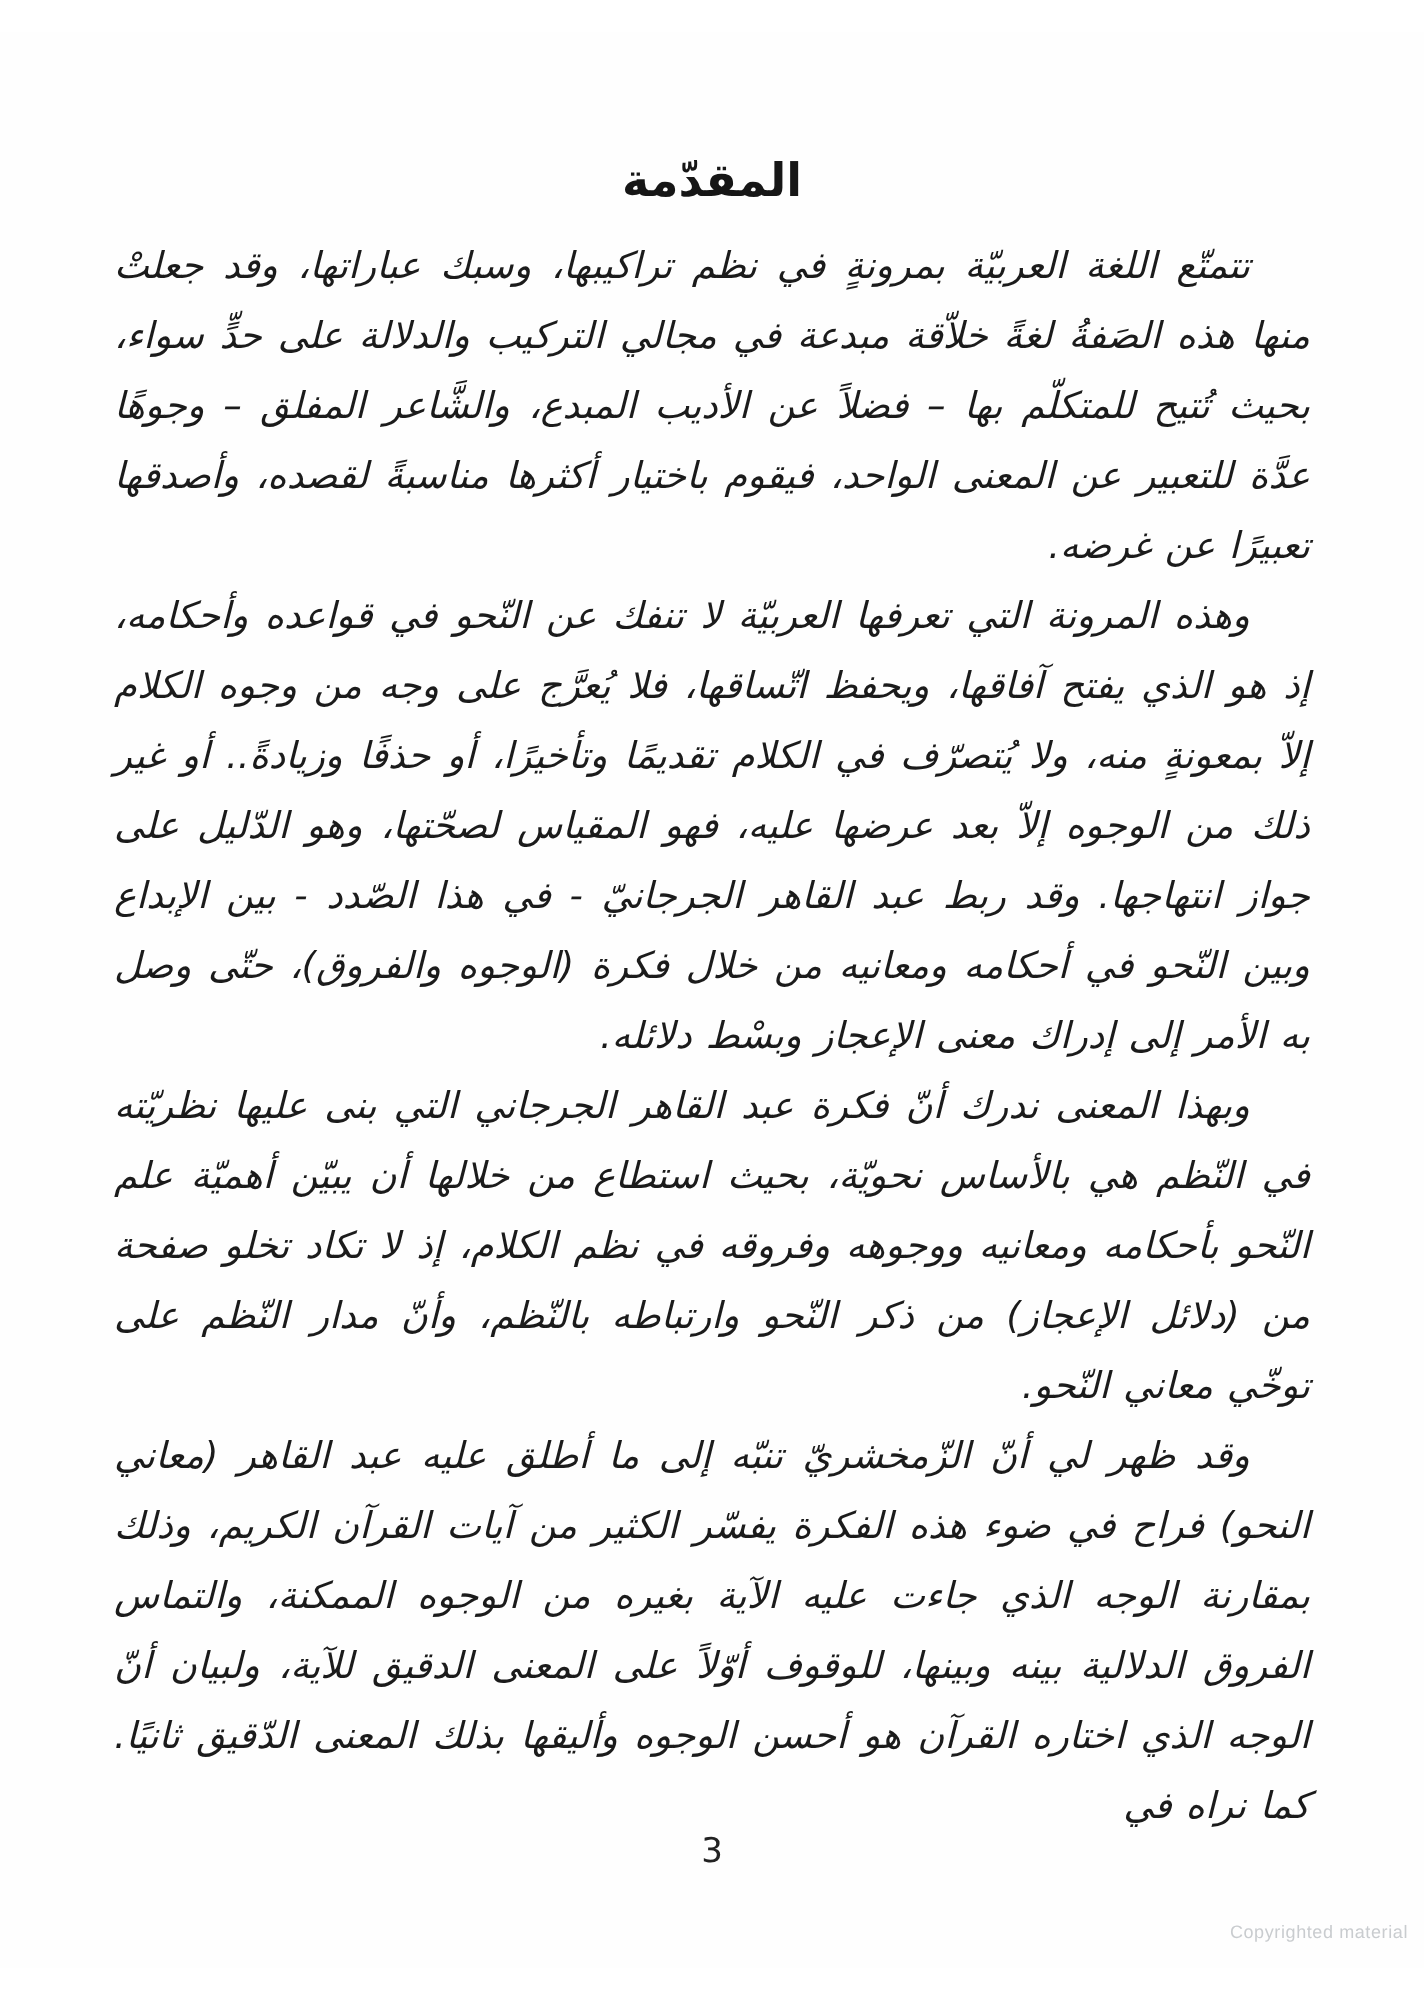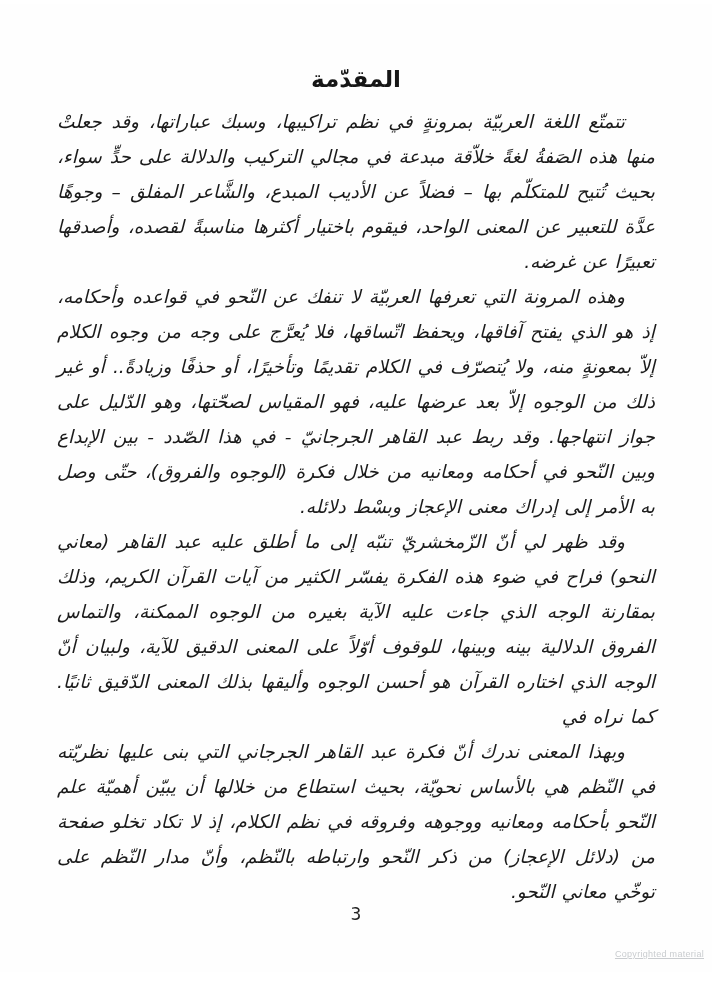--- a/index.html
+++ b/index.html
@@ -4,21 +4,21 @@
 <style>
   html, body {
     margin: 0;
     padding: 0;
     background: #ffffff;
   }
   .sheet {
     position: relative;
     width: 712px;
     height: 968px;
-    margin: 4px auto;
+    margin: 16px auto;
     background: #fefefe;
     overflow: hidden;
     font-family: "DejaVu Sans", sans-serif;
   }
   .title {
     margin: 0;
     padding-top: 62px;
     padding-bottom: 12px;
     text-align: center;
     direction: rtl;
@@ -51,34 +51,33 @@
   }
   .watermark {
     position: absolute;
     bottom: 13px;
     right: 8px;
     direction: ltr;
     font-family: "Liberation Sans", sans-serif;
     font-size: 9px;
     color: #c9cccf;
     letter-spacing: 0.3px;
-    text-decoration: underline;
   }
 </style>
 </head>
 <body>
 
 <div class="sheet">
 
   <h1 class="title">المقدّمة</h1>
 
   <div class="body-text">
     <p>تتمتّع اللغة العربيّة بمرونةٍ في نظم تراكيبها، وسبك عباراتها، وقد جعلتْ منها هذه الصَفةُ لغةً خلاّقة مبدعة في مجالي التركيب والدلالة على حدٍّ سواء، بحيث تُتيح للمتكلّم بها – فضلاً عن الأديب المبدع، والشَّاعر المفلق – وجوهًا عدَّة للتعبير عن المعنى الواحد، فيقوم باختيار أكثرها مناسبةً لقصده، وأصدقها تعبيرًا عن غرضه.</p>
     <p>وهذه المرونة التي تعرفها العربيّة لا تنفك عن النّحو في قواعده وأحكامه، إذ هو الذي يفتح آفاقها، ويحفظ اتّساقها، فلا يُعرَّج على وجه من وجوه الكلام إلاّ بمعونةٍ منه، ولا يُتصرّف في الكلام تقديمًا وتأخيرًا، أو حذفًا وزيادةً.. أو غير ذلك من الوجوه إلاّ بعد عرضها عليه، فهو المقياس لصحّتها، وهو الدّليل على جواز انتهاجها. وقد ربط عبد القاهر الجرجانيّ - في هذا الصّدد - بين الإبداع وبين النّحو في أحكامه ومعانيه من خلال فكرة (الوجوه والفروق)، حتّى وصل به الأمر إلى إدراك معنى الإعجاز وبسْط دلائله.</p>
+    <p>وبهذا المعنى ندرك أنّ فكرة عبد القاهر الجرجاني التي بنى عليها نظريّته في النّظم هي بالأساس نحويّة، بحيث استطاع من خلالها أن يبيّن أهميّة علم النّحو بأحكامه ومعانيه ووجوهه وفروقه في نظم الكلام، إذ لا تكاد تخلو صفحة من (دلائل الإعجاز) من ذكر النّحو وارتباطه بالنّظم، وأنّ مدار النّظم على توخّي معاني النّحو.</p>
     <p>وقد ظهر لي أنّ الزّمخشريّ تنبّه إلى ما أطلق عليه عبد القاهر (معاني النحو) فراح في ضوء هذه الفكرة يفسّر الكثير من آيات القرآن الكريم، وذلك بمقارنة الوجه الذي جاءت عليه الآية بغيره من الوجوه الممكنة، والتماس الفروق الدلالية بينه وبينها، للوقوف أوّلاً على المعنى الدقيق للآية، ولبيان أنّ الوجه الذي اختاره القرآن هو أحسن الوجوه وأليقها بذلك المعنى الدّقيق ثانيًا. كما نراه في</p>
-    <p>وبهذا المعنى ندرك أنّ فكرة عبد القاهر الجرجاني التي بنى عليها نظريّته في النّظم هي بالأساس نحويّة، بحيث استطاع من خلالها أن يبيّن أهميّة علم النّحو بأحكامه ومعانيه ووجوهه وفروقه في نظم الكلام، إذ لا تكاد تخلو صفحة من (دلائل الإعجاز) من ذكر النّحو وارتباطه بالنّظم، وأنّ مدار النّظم على توخّي معاني النّحو.</p>
   </div>
 
   <div class="page-number">3</div>
 
   <div class="watermark">Copyrighted material</div>
 
 </div>
 
 </body></html>

